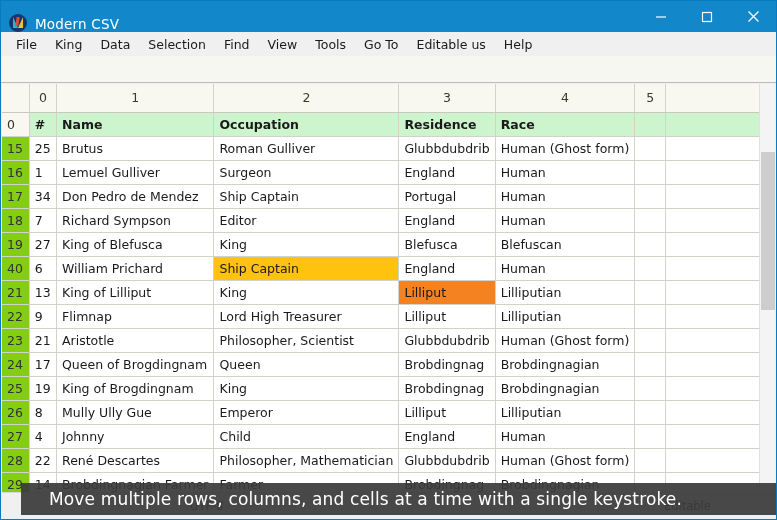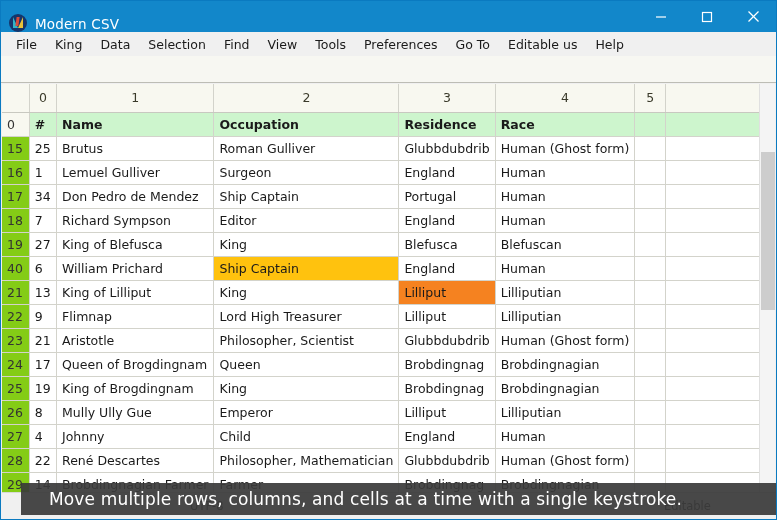--- a/index.html
+++ b/index.html
@@ -225,21 +225,20 @@
   </div>
 
   <div class="menubar" id="menubar">
       <div class="menu-item">File</div>
       <div class="menu-item">King</div>
       <div class="menu-item">Data</div>
       <div class="menu-item">Selection</div>
       <div class="menu-item">Find</div>
       <div class="menu-item">View</div>
       <div class="menu-item">Tools</div>
-      <div class="menu-item">Preferences</div>
       <div class="menu-item">Go To</div>
       <div class="menu-item">Editable us</div>
       <div class="menu-item">Help</div>
     </div>
 
   <div class="tabbar">
     <div class="tab">
       <span>Gulliver's Travels.csv *</span>
       <span class="tab-close">
         <svg width="11" height="11" viewBox="0 0 11 11">

